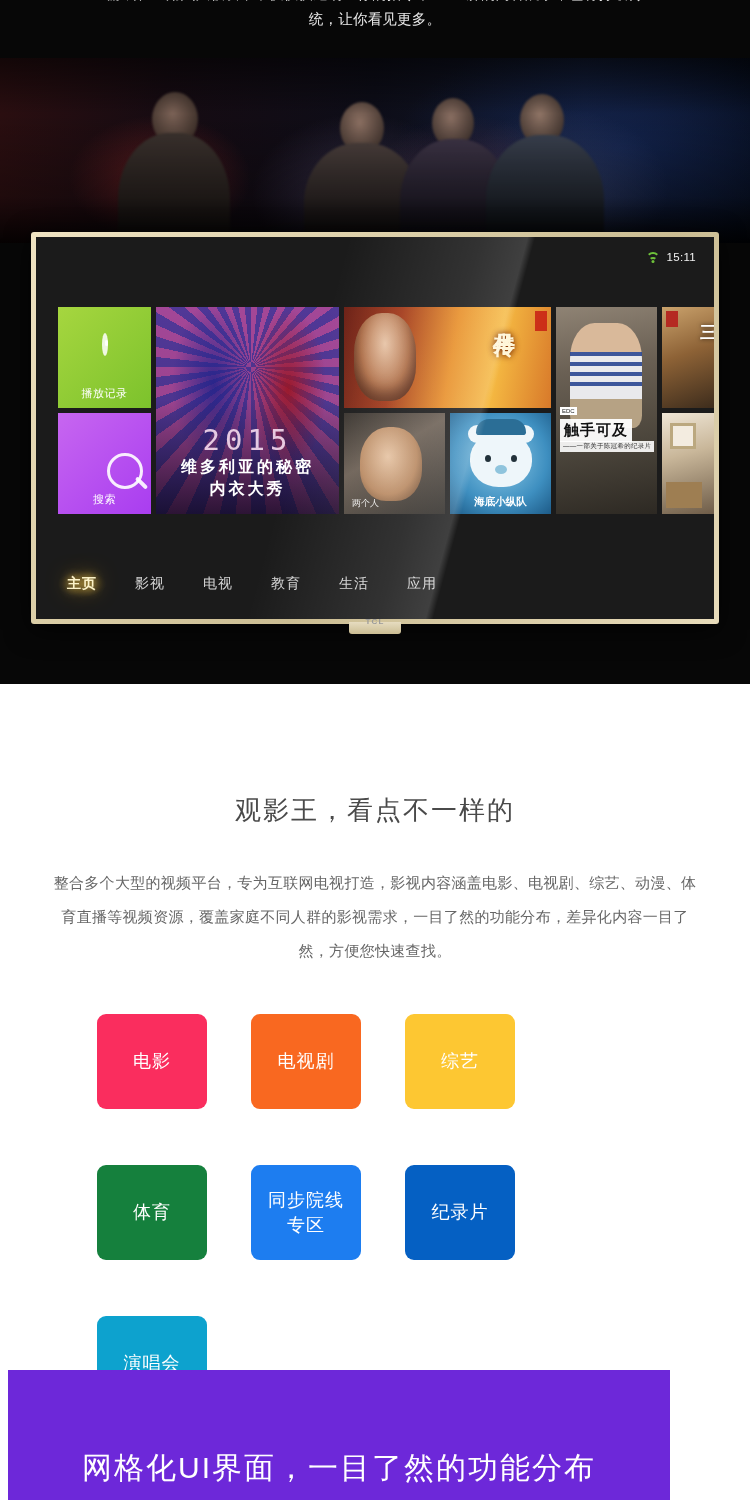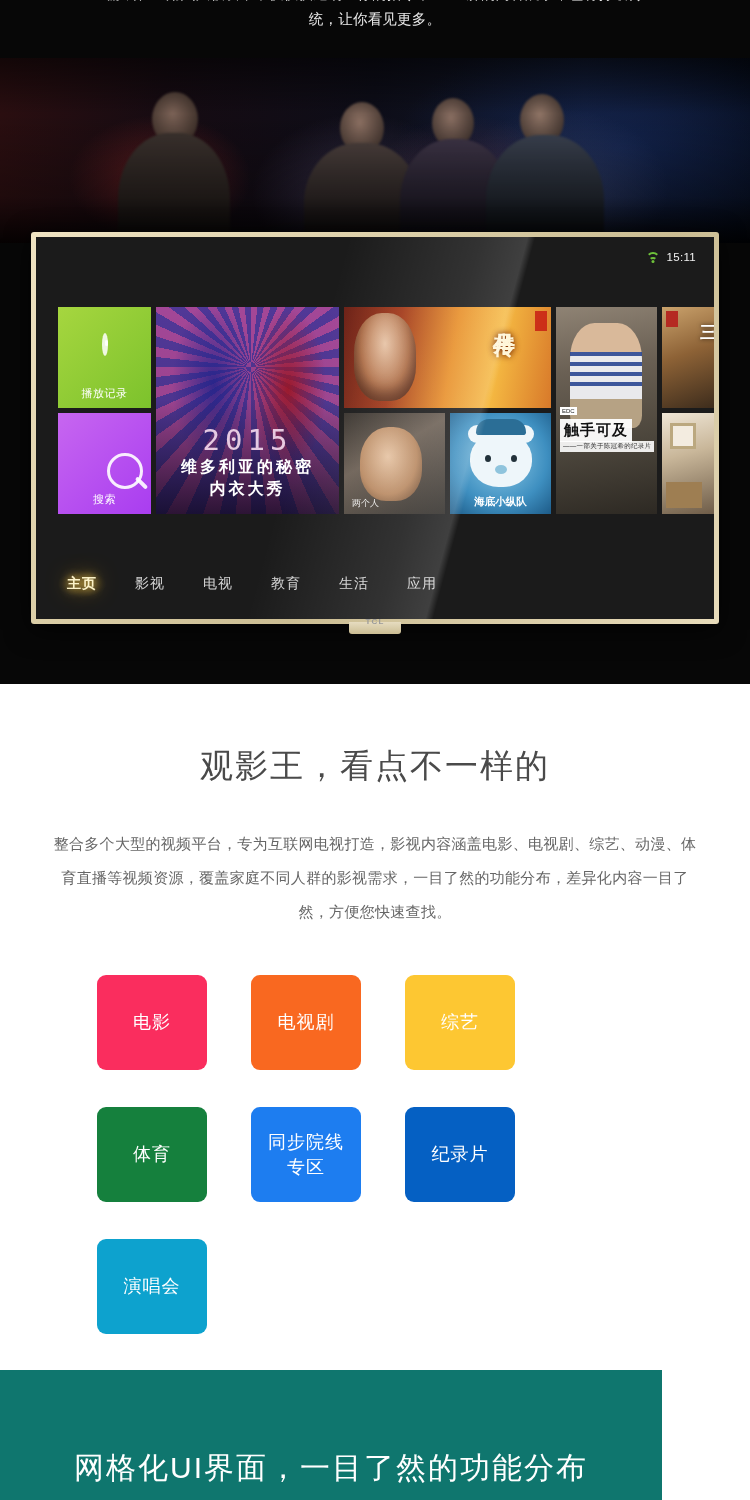--- a/index.html
+++ b/index.html
@@ -184,46 +184,46 @@
   .nav-item.active {
     color:#fbf2c8; font-weight:bold;
     text-shadow:0 0 10px rgba(255,214,90,.95), 0 0 22px rgba(255,190,40,.75);
     background:radial-gradient(ellipse at center, rgba(255,200,60,.22), rgba(255,180,40,0) 72%);
     border-radius:3px;
   }
 
   
   .white-sec { position:absolute; left:0; top:684px; width:750px; height:602px; background:#fff; }
   .sec-title {
-    text-align:center; font-size:33px; color:#4a4a4a; font-weight:normal;
-    letter-spacing:2px; padding-top:60px;
+    text-align:center; font-size:26px; color:#4a4a4a; font-weight:normal;
+    letter-spacing:2px; padding-top:109px;
   }
   .sec-body {
     margin:38px auto 0; width:650px; text-align:center;
     font-size:15px; line-height:34px; color:#666; letter-spacing:.3px;
   }
 
-  .cat-grid { margin:46px auto 0; width:556px; display:flex; flex-wrap:wrap; gap:37px 44px; }
+  .cat-grid { margin:46px auto 0; width:556px; display:flex; flex-wrap:wrap; gap:56px 44px; }
   .cat {
     width:110px; height:95px; border-radius:9px;
     display:flex; align-items:center; justify-content:center;
     color:#fff; font-size:18px; letter-spacing:1px; text-align:center; line-height:25px;
   }
 
   
   .blue-band {
     position:absolute; left:0; top:1286px; width:750px; height:84px; background:#1e7bf0;
     display:flex; align-items:center; justify-content:center; gap:22px;
   }
   .band-line { width:142px; height:1.5px; background:rgba(255,255,255,.85); }
   .band-text { color:#fff; font-size:24px; letter-spacing:1.5px; }
 
   
   .black-bottom {
-    position:absolute; left:0; top:1370px; width:662px; height:130px; background:#0f766e;
+    position:absolute; left:8px; top:1370px; width:662px; height:130px; background:#6d28d9;
   }
   .bottom-title {
     text-align:center; color:#fff; font-size:30px; letter-spacing:2px; padding-top:78px; font-weight:normal;
   }
 </style>
 </head>
 <body>
 
 <div class="page">
 

